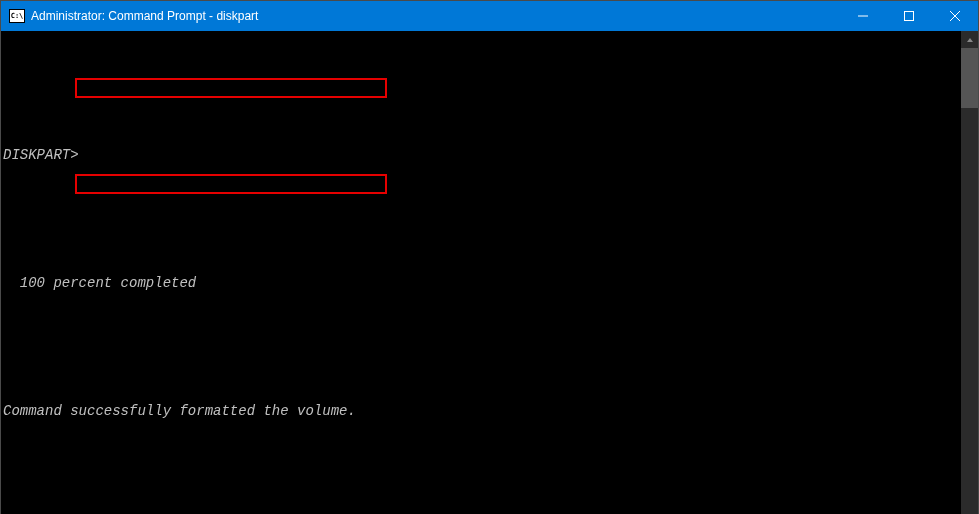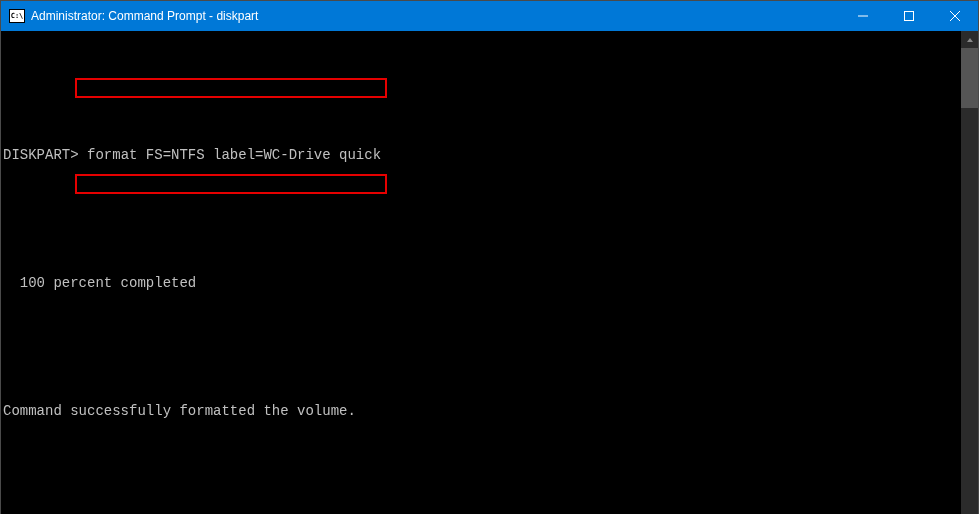--- a/index.html
+++ b/index.html
@@ -65,21 +65,21 @@
     flex: 1;
     background: #000;
     color: #c0c0c0;
     font-family: Consolas, "Courier New", monospace;
     font-size: 14px;
     line-height: 16px;
     padding: 4px 2px 4px 2px;
     white-space: pre;
     position: relative;
   }
-  .term-line { height: 16px; display: flex; align-items: flex-start; white-space: pre; }
+  .term-line { height: 16px; display: flex; align-items: flex-start; white-space: pre; font-style: italic; }
   .term-blank { height: 16px; }
   .highlight-box {
     position: absolute;
     border: 2px solid #e60000;
     pointer-events: none;
   }
   .scrollbar {
     width: 17px;
     background: #2b2b2b;
     position: relative;
@@ -133,21 +133,21 @@
           </svg>
       </div>
     </div>
   </div>
 
   <div class="content-wrap">
     <div class="terminal">
 
       <div class="term-blank"></div>
 
-      <div class="term-line"><span>DISKPART&gt;</span><span> format FS=NTFS label=WC-Drive quick</span></div>
+      <div class="term-line"><span>DISKPART&gt;</span></div>
 
       <div class="term-blank"></div>
 
       <div class="term-line"><span>  100 percent completed</span></div>
 
       <div class="term-blank"></div>
 
       <div class="term-line"><span>Command successfully formatted the volume.</span></div>
 
       <div class="term-blank"></div>

